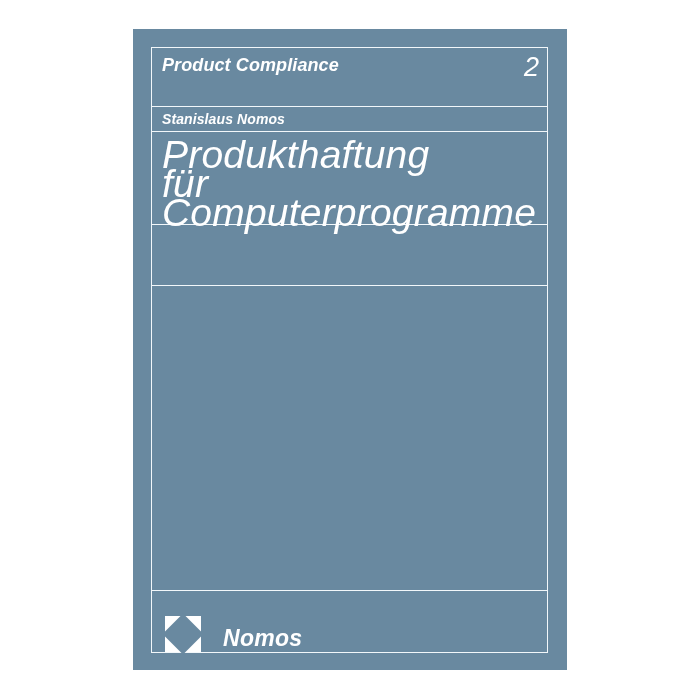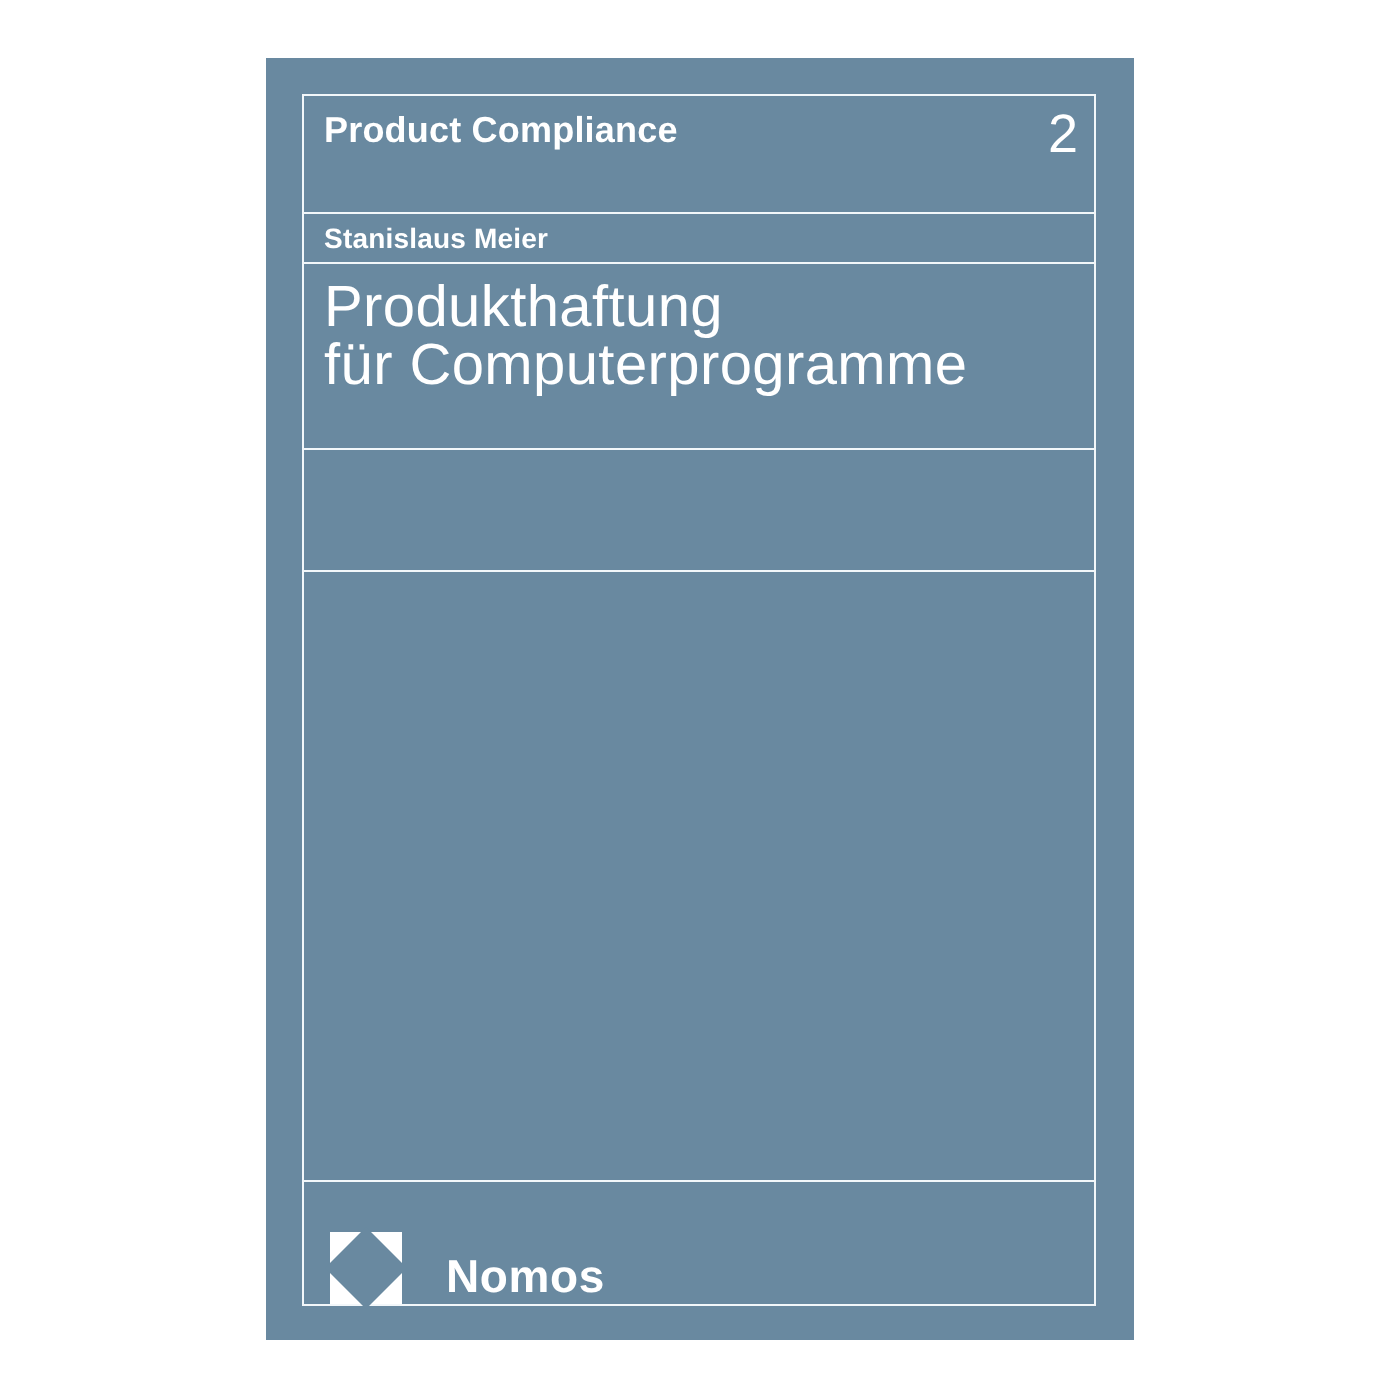--- a/index.html
+++ b/index.html
@@ -33,20 +33,21 @@
     height: 606px;
     box-sizing: border-box;
     border: 1.5px solid #f2f7fa;
     display: flex;
     flex-direction: column;
     color: #ffffff;
   }
   .sec {
     box-sizing: border-box;
     border-bottom: 1.5px solid #f2f7fa;
+    font-style: italic;
   }
   .sec.header {
     height: 59px;
     display: flex;
     justify-content: space-between;
     align-items: flex-start;
     padding: 7px 8px 0 10px;
   }
   .series {
     font-size: 18px;
@@ -64,21 +65,21 @@
     display: flex;
     align-items: center;
     padding-left: 10px;
     font-size: 14px;
     font-weight: bold;
     letter-spacing: 0.1px;
   }
   .sec.title {
     height: 93px;
     padding: 8px 10px 0 10px;
-    font-size: 29px;
+    font-size: 39px;
     line-height: 29px;
     font-weight: 400;
     letter-spacing: 0.2px;
   }
   .sec.strip  { height: 61px; }
   .sec.main   { flex: 1; }
   .sec.logo {
     height: 61px;
     border-bottom: none;
     display: flex;
@@ -116,21 +117,21 @@
 <div class="stage">
   <div class="cover">
     <div class="frame">
 
       <div class="sec header">
         <span class="series">Product Compliance</span>
         <span class="vol">2</span>
       </div>
 
       <div class="sec author">
-        <span>Stanislaus Meier</span>
+        <span>Stanislaus Nomos</span>
       </div>
 
       <div class="sec title">
         <div>Produkthaftung</div>
         <div>für Computerprogramme</div>
       </div>
 
       <div class="sec strip"></div>
 
       <div class="sec main"></div>

